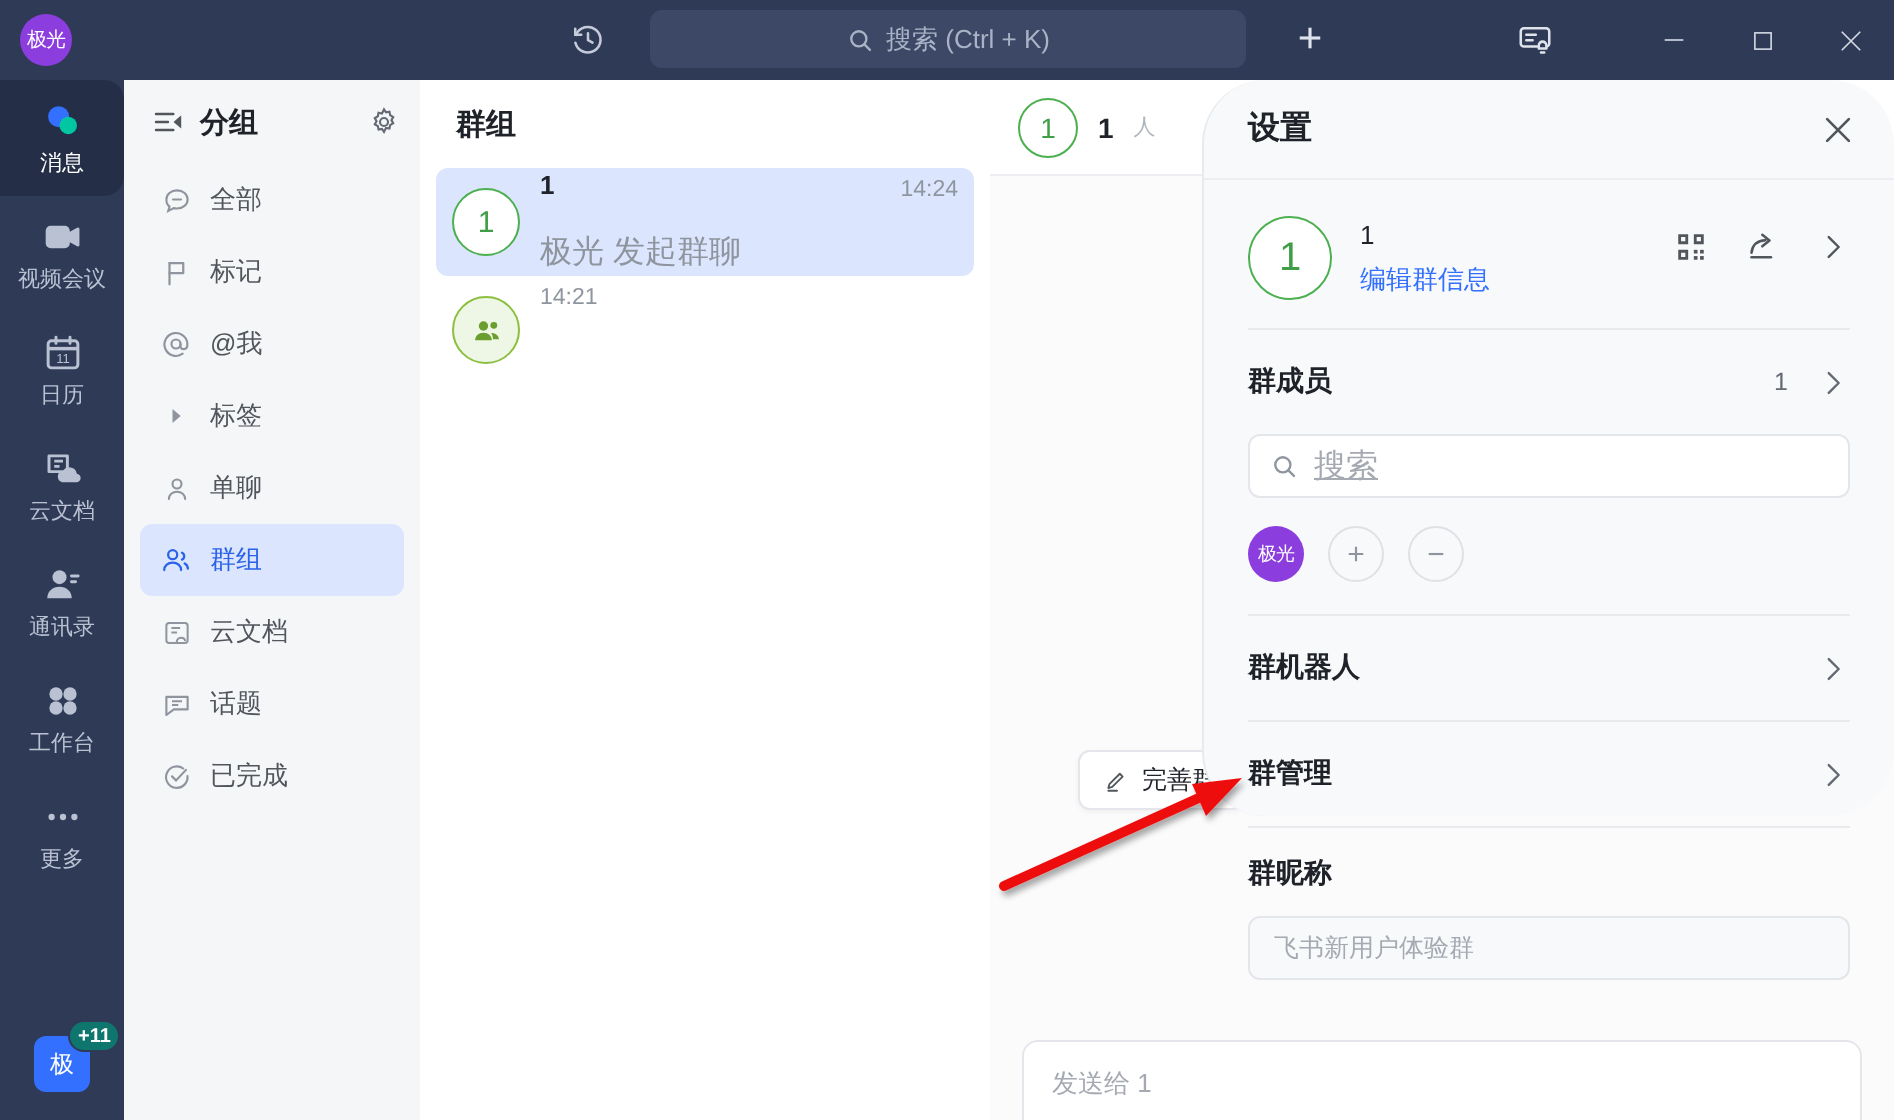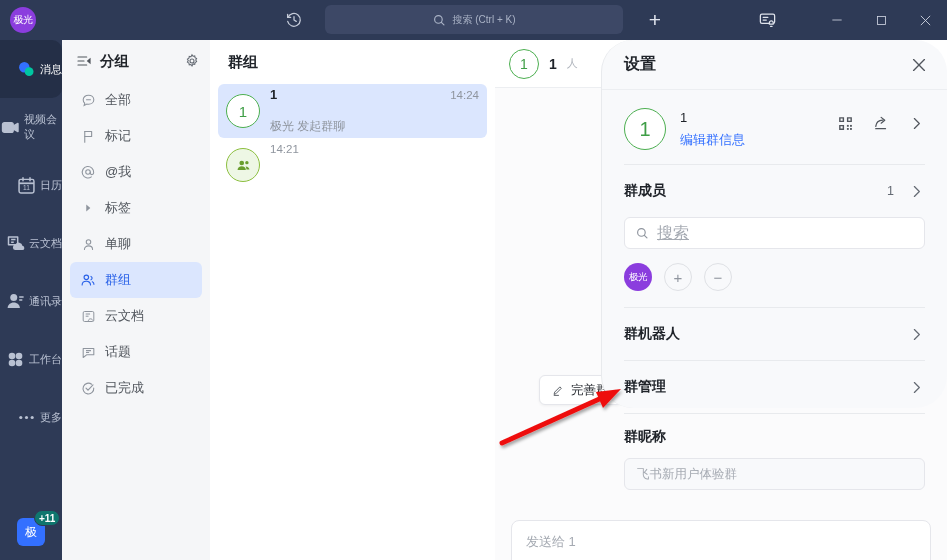--- a/index.html
+++ b/index.html
@@ -35,21 +35,21 @@
   }
   .search-pill {
     position: absolute; left: 325px; top: 5px;
     width: 298px; height: 29px;
     background: #3d4866; border-radius: 6px;
     display: flex; align-items: center; justify-content: center;
     gap: 6px;
     cursor: text;
   }
   .search-pill .sp-text {
-    color: #aab3c6; font-size: 10px;
+    color: #aab3c6; font-size: 13px;
   }
   .tb-plus {
     position: absolute; left: 645px; top: 10px;
     width: 20px; height: 20px; color: #dfe3ec;
     font-size: 21px; line-height: 19px; text-align: center;
     font-weight: 300;
   }
   .tb-notice {
     position: absolute; left: 758px; top: 11px;
     width: 19px; height: 19px; color: #dfe3ec;
@@ -64,22 +64,22 @@
     color: #d3d8e4;
   }
 
   
   .rail {
     position: absolute; left: 0; top: 40px; width: 62px; height: 520px;
     background: #2e3a56;
   }
   .rail-item {
     width: 62px; height: 58px;
-    display: flex; align-items: center;
-    justify-content: flex-end; gap: 3px;
+    display: flex; flex-direction: column; align-items: center;
+    justify-content: center; gap: 3px;
     color: #b9c1d2; cursor: pointer;
   }
   .rail-item .rl-label { font-size: 11px; }
   .rail-item.active {
     background: #242f47;
     border-radius: 0 10px 10px 0;
     color: #ffffff;
   }
   .rail-item .rl-icon {
     width: 22px; height: 22px;
@@ -158,21 +158,21 @@
   .cr-avatar.greenfill {
     background: #eef7e5; border: 1.5px solid #8cbf3f; color: #6a9e2e;
   }
   .cr-body { flex: 1; min-width: 0; }
   .cr-name {
     font-size: 13px; color: #1f2329; font-weight: 600;
     white-space: nowrap; overflow: hidden; text-overflow: ellipsis;
     margin-bottom: 3px;
   }
   .cr-sub {
-    font-size: 12px; color: #8f959e;
+    font-size: 16px; color: #8f959e;
     white-space: nowrap; overflow: hidden; text-overflow: ellipsis; margin-top: 16px;
   }
   .cr-time { font-size: 11.5px; color: #8f959e; flex: none; align-self: flex-start; margin-top: 5px; }
 
   
   .convo {
     position: absolute; left: 495px; top: 40px;
     width: 452px; height: 520px;
     background: #fbfbfc;
   }

